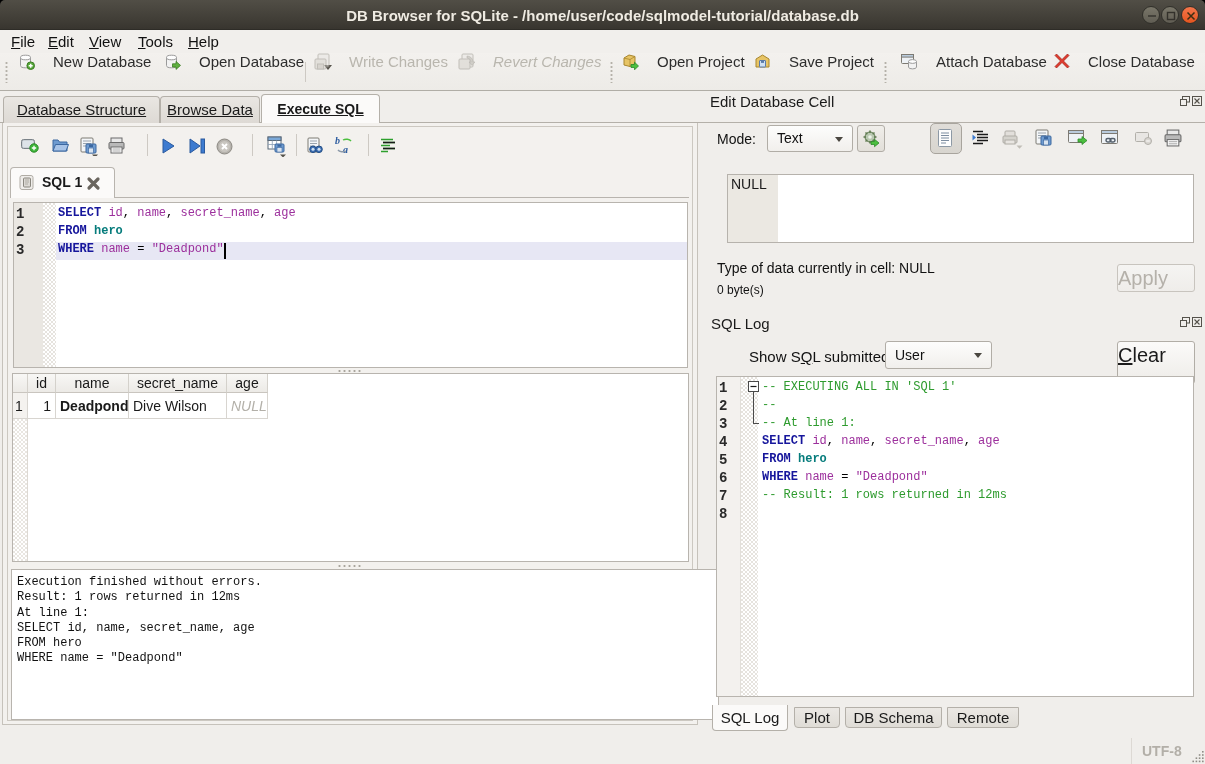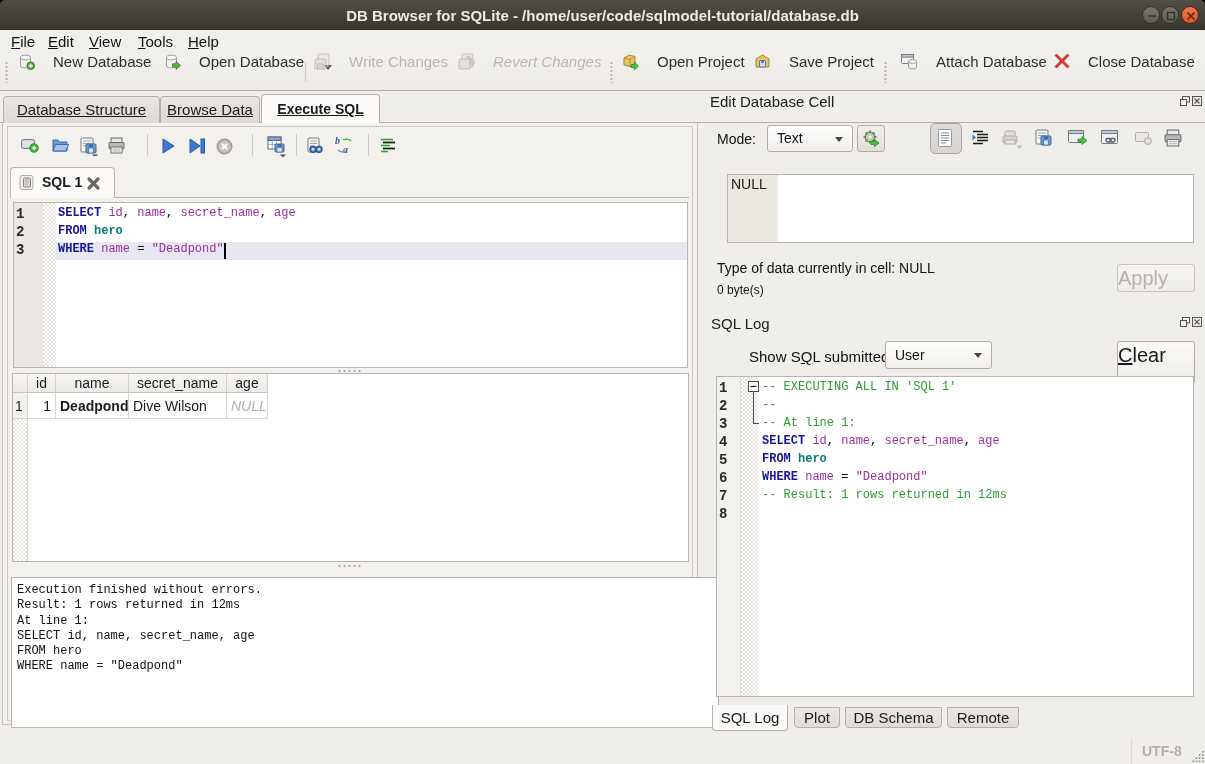--- a/index.html
+++ b/index.html
@@ -295,21 +295,21 @@
     <div class="gh" style="left:43px; top:0; width:73px; height:19px; line-height:19px;">name</div>
     <div class="gh" style="left:116px; top:0; width:98px; height:19px; line-height:19px;">secret_name</div>
     <div class="gh" style="left:214px; top:0; width:41px; height:19px; line-height:19px;">age</div>
     <div class="gc" style="left:0; top:19px; width:15px; height:26px; line-height:26px; background:#f4f2ef; padding:0 2px;">1</div>
     <div class="gc" style="left:15px; top:19px; width:28px; height:26px; line-height:26px; text-align:right;">1</div>
     <div class="gc" style="left:43px; top:19px; width:73px; height:26px; line-height:26px;font-weight:bold;">Deadpond</div>
     <div class="gc" style="left:116px; top:19px; width:98px; height:26px; line-height:26px;">Dive Wilson</div>
     <div class="gc" style="left:214px; top:19px; width:41px; height:26px; line-height:26px; color:#b3b0a9; font-style:italic;">NULL</div>
   </div>
 
-  <div class="panel" id="output" style="left:11px; top:569px; width:708px; height:151px;margin-top:8px;">
+  <div class="panel" id="output" style="left:11px; top:569px; width:708px; height:151px;">
     <div id="outtext">Execution finished without errors.
 Result: 1 rows returned in 12ms
 At line 1:
 SELECT id, name, secret_name, age
 FROM hero
 WHERE name = "Deadpond"</div>
   </div>
 
   <div class="docktitle" style="left:710px; top:93px; font-size:15px;">Edit Database Cell</div>
   <div class="docktitle" style="left:711px; top:315px; font-size:15px;">SQL Log</div>

